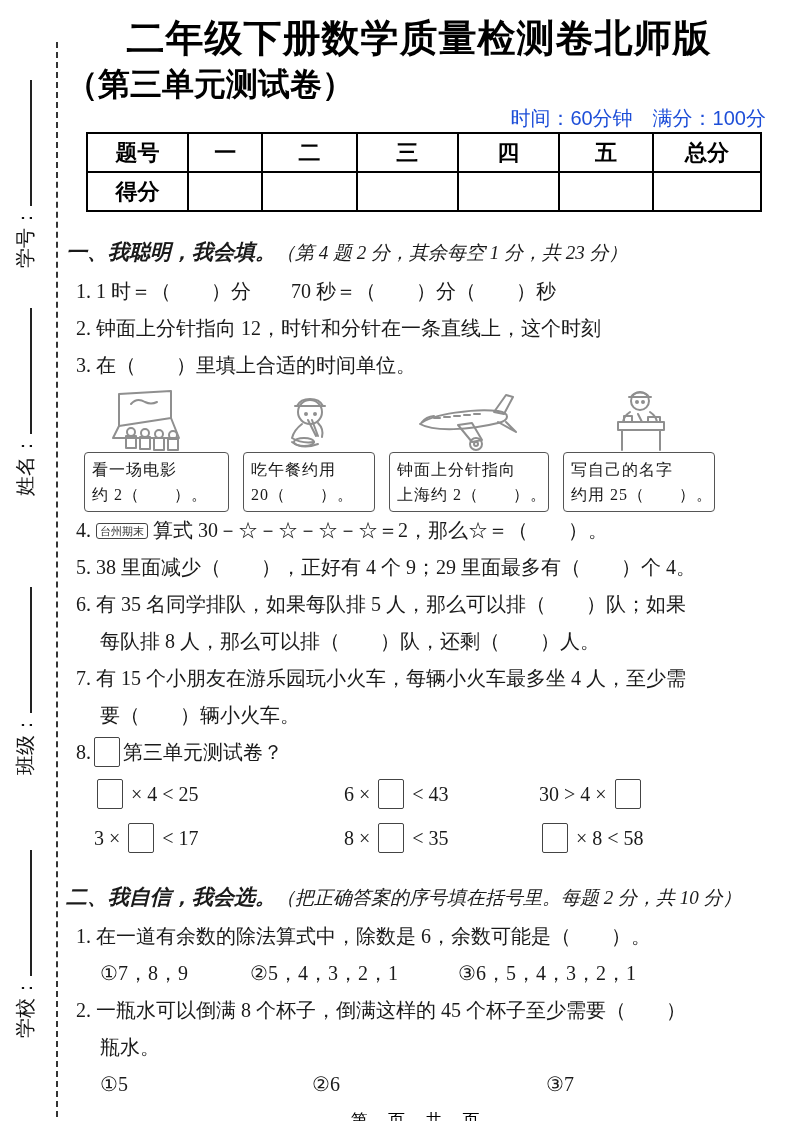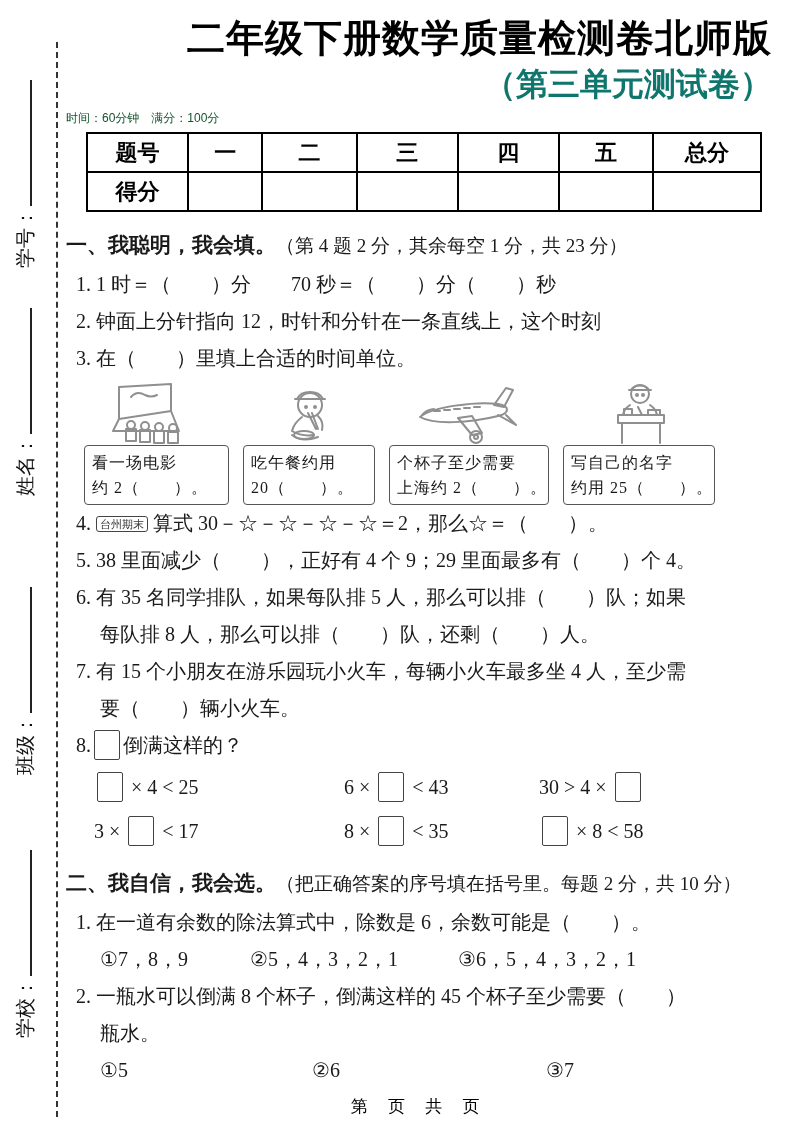--- a/index.html
+++ b/index.html
@@ -19,38 +19,38 @@
     transform:rotate(-90deg); transform-origin:0 0;
     font-size:20px; white-space:nowrap; color:#111;
   }
   .seal-blank {
     display:inline-block; width:126px; height:14px;
     border-bottom:2px solid #222; margin-left:2px;
   }
   
   .content { position:absolute; left:66px; top:0; width:706px; padding-top:14px; }
   .title {
+    text-align:center; font-family:"Liberation Sans","DejaVu Sans",sans-serif;
+    font-weight:bold; font-size:38px; line-height:48px; letter-spacing:1px; color:#000;
+  }
+  .subtitle {
+    text-align:left; font-family:"Liberation Sans","DejaVu Sans",sans-serif;
+    font-weight:bold; font-size:32px; line-height:44px; color:#000000;
+  }
+  .meta {
     text-align:right; font-family:"Liberation Sans","DejaVu Sans",sans-serif;
-    font-weight:bold; font-size:38px; line-height:48px; letter-spacing:1px; color:#000;
-  }
-  .subtitle {
-    text-align:right; font-family:"Liberation Sans","DejaVu Sans",sans-serif;
-    font-weight:bold; font-size:32px; line-height:44px; color:#0f766e;
-  }
-  .meta {
-    text-align:left; font-family:"Liberation Sans","DejaVu Sans",sans-serif;
-    font-size:12px; line-height:24px; padding-right:6px; color:#14532d;
+    font-size:20px; line-height:24px; padding-right:6px; color:#1d4ed8;
   }
   table.score {
     border-collapse:collapse; width:676px; margin:2px 0 0 20px;
     font-family:"Liberation Sans","DejaVu Sans",sans-serif; font-weight:bold;
     font-size:22px; color:#000; table-layout:fixed;
   }
   table.score td { border:2px solid #000; height:39px; text-align:center; }
-  .sec-head { font-size:20px; line-height:40px; margin-top:13px; white-space:nowrap; }
+  .sec-head { font-size:20px; line-height:40px; margin-top:20px; white-space:nowrap;font-style:italic; }
   .sec-head b { font-family:"Liberation Sans","DejaVu Sans",sans-serif; font-size:21px; }
   .sec-head .note { font-size:19px; }
   .line { font-size:20px; line-height:37px; padding-left:10px; white-space:nowrap; }
   .line.cont { padding-left:34px; }
   .tag {
     display:inline-block; border:1px solid #444; border-radius:3px;
     font-size:11px; line-height:14px; padding:0 3px; vertical-align:2px; color:#333;
   }
   
   .cards { display:grid; grid-template-columns:145px 132px 160px 152px; column-gap:14px; padding-left:18px; margin-top:2px; }
@@ -186,36 +186,36 @@
       </div>
       <div class="card">
         <div>看一场电影</div>
         <div>约 2（　　）。</div>
       </div>
       <div class="card">
         <div>吃午餐约用</div>
         <div>20（　　）。</div>
       </div>
       <div class="card">
-        <div>个杯子至少需要</div>
+        <div>钟面上分针指向</div>
         <div>上海约 2（　　）。</div>
       </div>
       <div class="card">
         <div>写自己的名字</div>
         <div>约用 25（　　）。</div>
       </div>
     </div>
 
     <div class="line"><span>4.</span> <span class="tag">台州期末</span> <span>算式 30－☆－☆－☆－☆＝2，那么☆＝（　　）。</span></div>
     <div class="line">5. 38 里面减少（　　），正好有 4 个 9；29 里面最多有（　　）个 4。</div>
     <div class="line">6. 有 35 名同学排队，如果每队排 5 人，那么可以排（　　）队；如果</div>
     <div class="line cont">每队排 8 人，那么可以排（　　）队，还剩（　　）人。</div>
     <div class="line">7. 有 15 个小朋友在游乐园玩小火车，每辆小火车最多坐 4 人，至少需</div>
     <div class="line cont">要（　　）辆小火车。</div>
-    <div class="line"><span>8.</span><span class="sq"></span><span>倒满这样的？</span></div>
+    <div class="line"><span>8.</span><span class="sq"></span><span>第三单元测试卷？</span></div>
 
     <div class="ineq-grid">
       <div><span></span><span class="sq"></span><span> × 4 &lt; 25</span></div>
       <div><span>6 × </span><span class="sq"></span><span> &lt; 43</span></div>
       <div><span>30 &gt; 4 × </span><span class="sq"></span><span></span></div>
       <div><span>3 × </span><span class="sq"></span><span> &lt; 17</span></div>
       <div><span>8 × </span><span class="sq"></span><span> &lt; 35</span></div>
       <div><span></span><span class="sq"></span><span> × 8 &lt; 58</span></div>
     </div>
 

